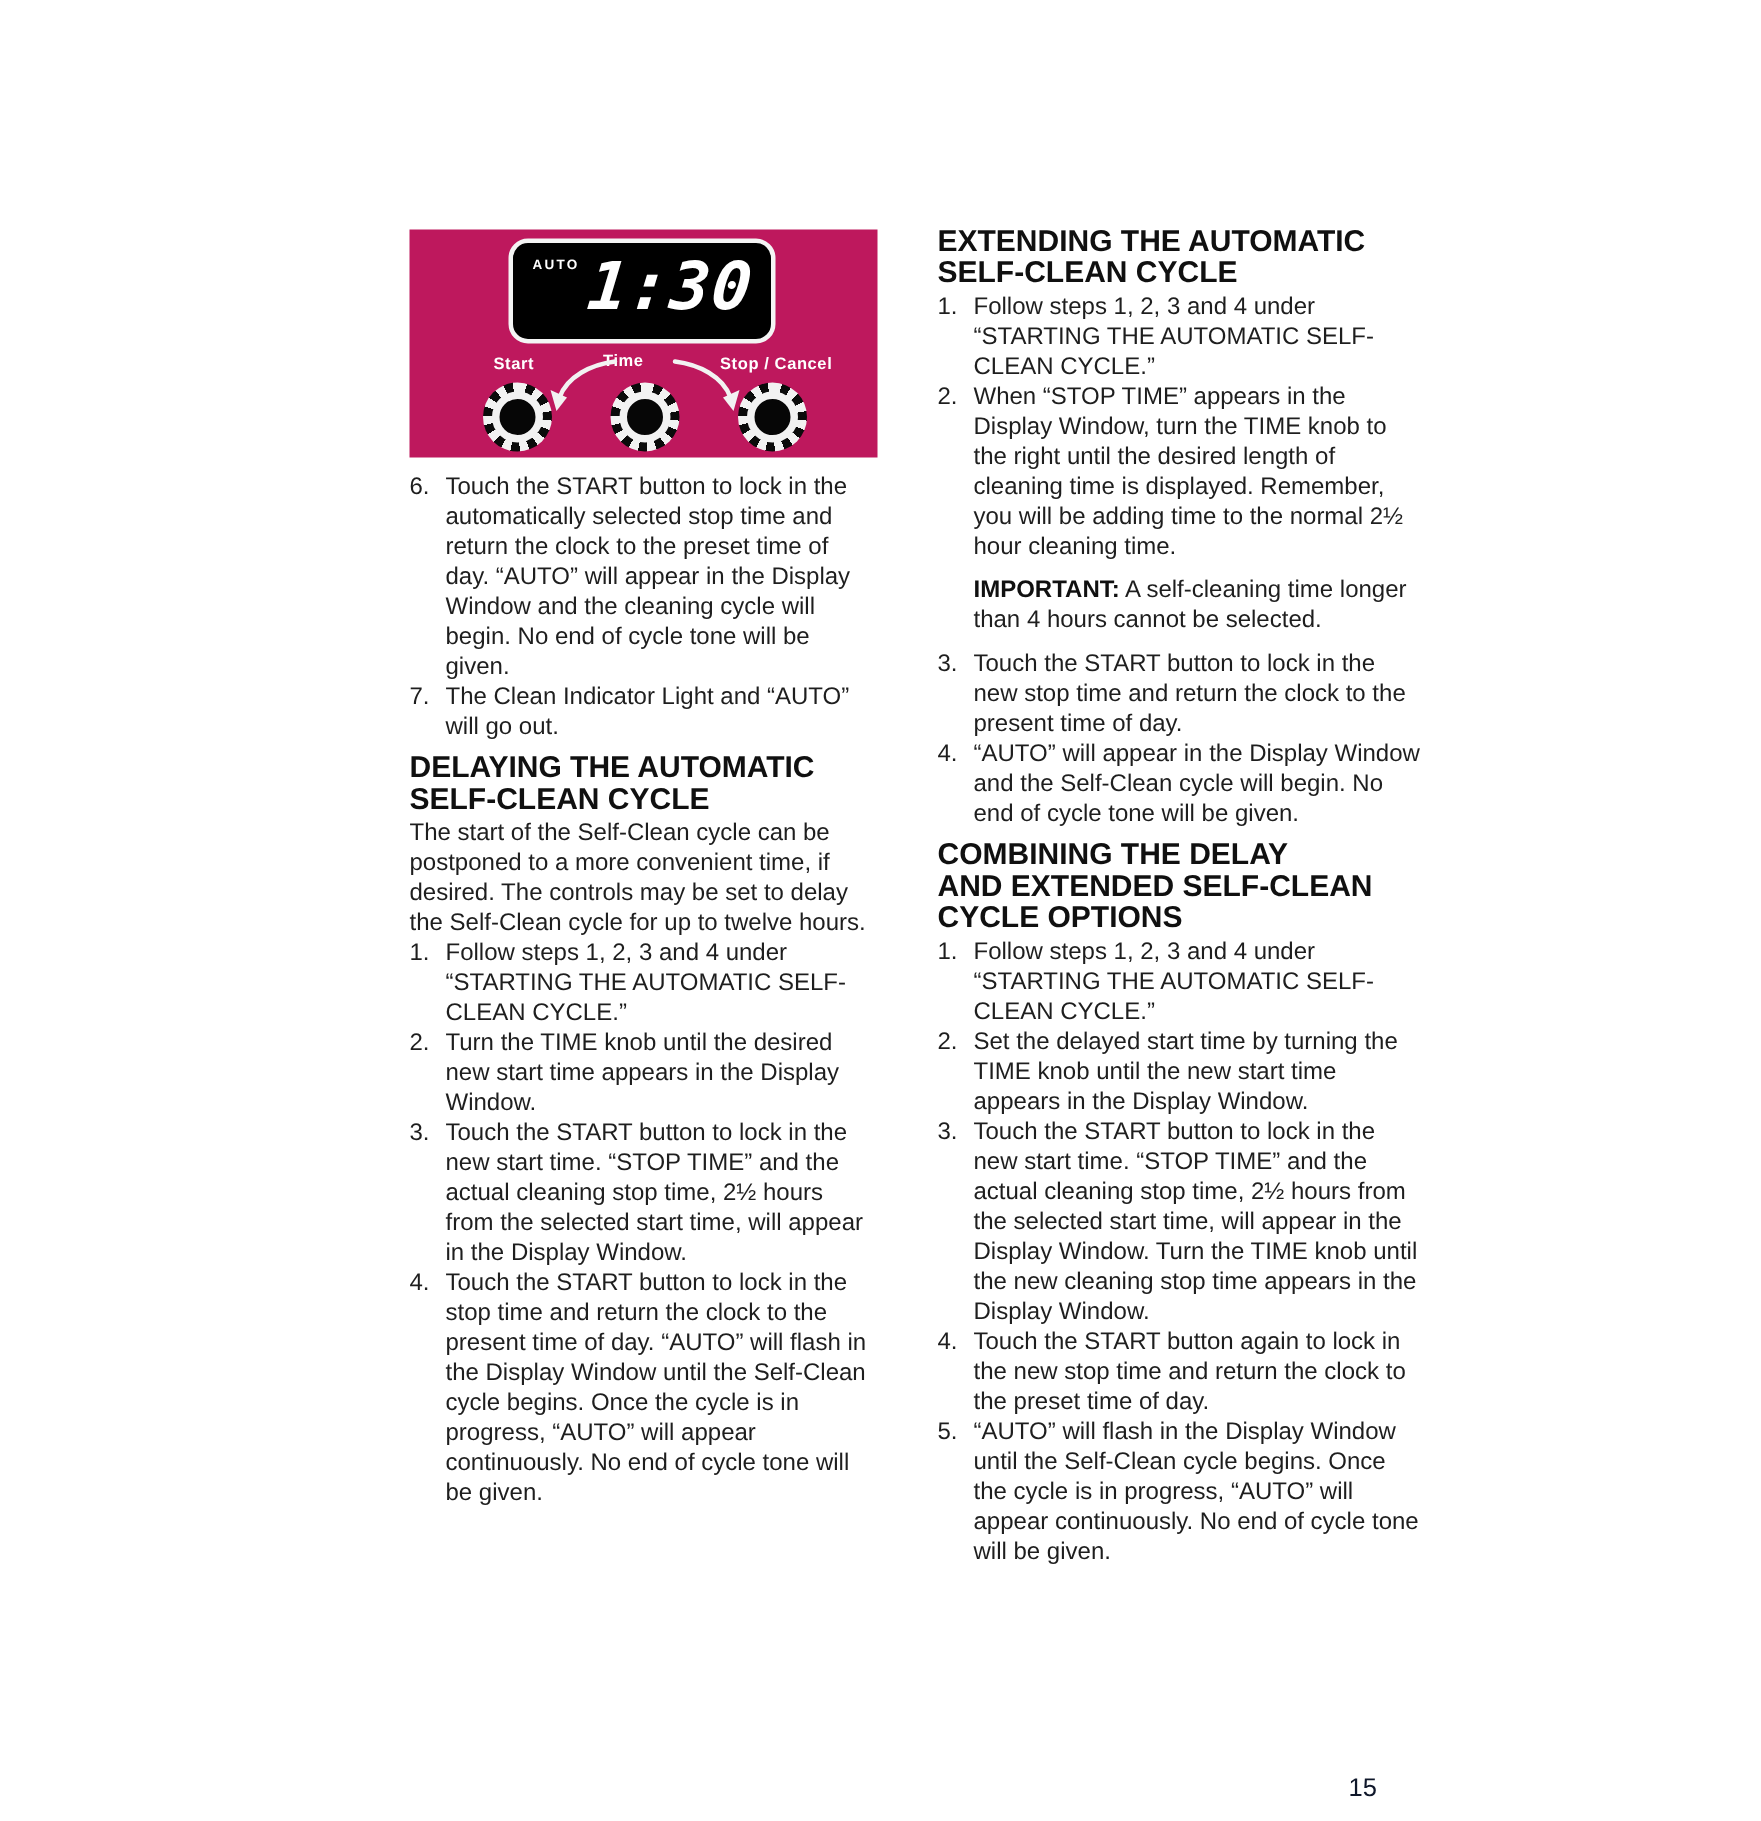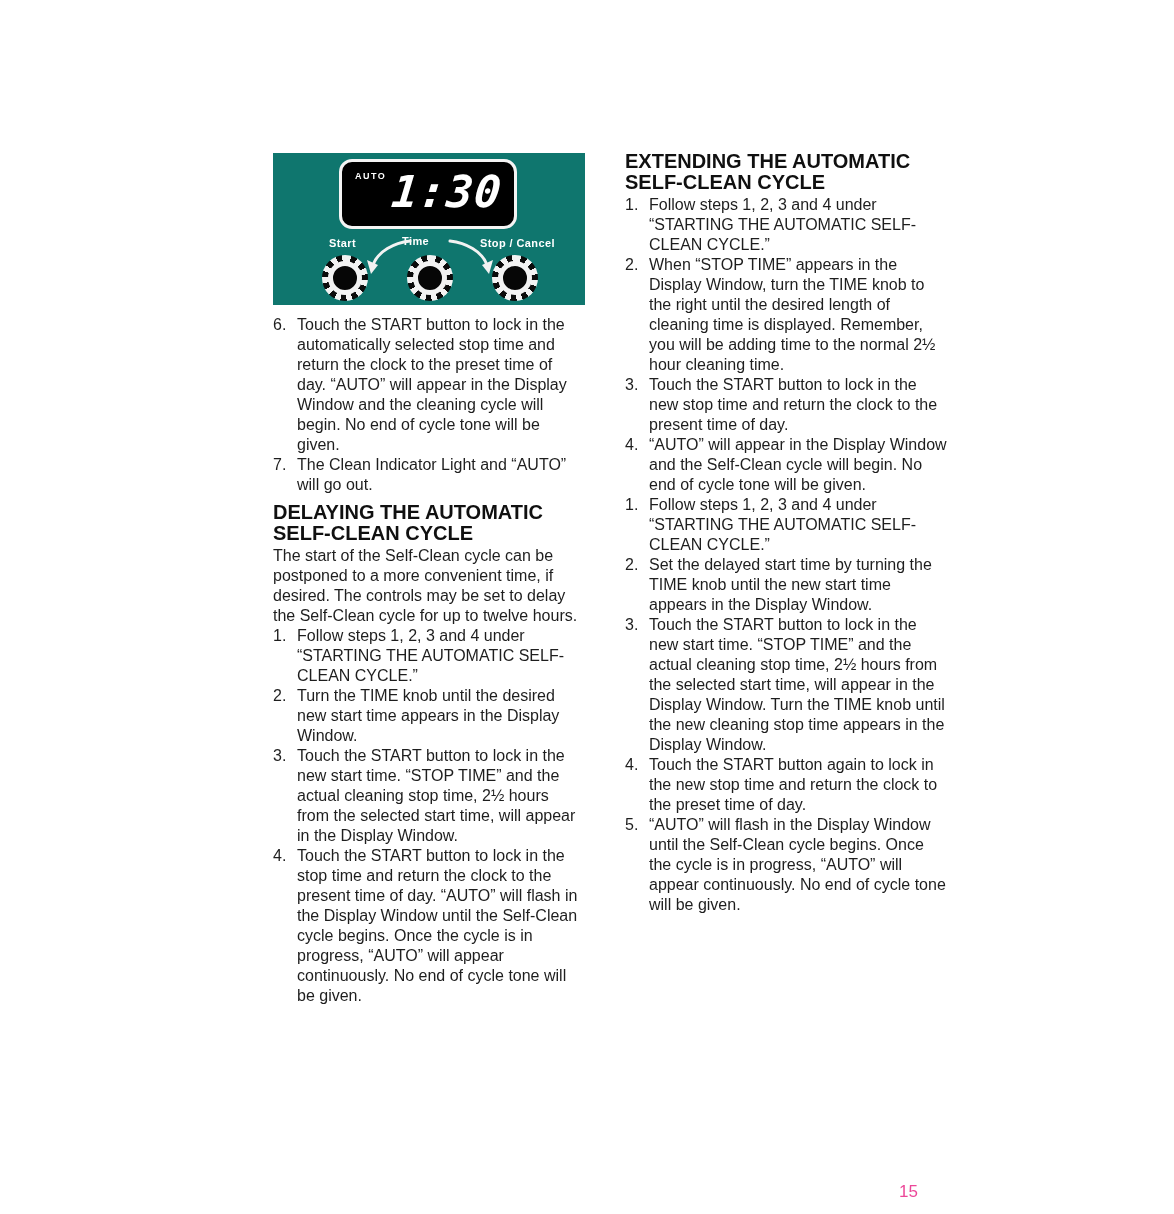--- a/index.html
+++ b/index.html
@@ -3,21 +3,21 @@
 <meta charset="utf-8">
 <style>
   html,body { margin:0; padding:0; background:#ffffff; }
   .page {
     position:relative; width:1174px; height:1214px; background:#ffffff;
     font-family:"Liberation Sans", sans-serif; color:#1e1e1e; overflow:hidden;
   }
   
   .panel {
     position:absolute; left:273px; top:153px; width:312px; height:152px;
-    background:#0f766e;
+    background:#be185d;
   }
   .display {
     position:absolute; left:66px; top:6px; width:172px; height:64px;
     background:#000; border:3px solid #f4f4f4; border-radius:13px;
   }
   .disp-auto {
     position:absolute; left:13px; top:9px; color:#fff;
     font-size:9px; font-weight:bold; letter-spacing:1.5px;
   }
   .disp-time {
@@ -52,21 +52,21 @@
     font-size:20px; line-height:21px; font-weight:bold; color:#101010;
     margin:7px 0 2px 0; white-space:pre-line;
   }
   .right-col .sec-heading.first { margin-top:0; }
   .intro { margin:0; }
   .step { display:flex; }
   .step-num { flex:0 0 24px; }
   .step-txt { flex:1; }
   .important { margin:9px 0 9px 24px; }
   .important b { color:#101010; }
-  .page-num { position:absolute; left:899px; top:1182px; font-size:17px; color:#ec4899; }
+  .page-num { position:absolute; left:899px; top:1182px; font-size:17px; color:#0f172a; }
 </style>
 </head>
 <body>
 
 <div class="page">
 
   <div class="panel">
     <div class="display">
       <span class="disp-auto">AUTO</span>
       <span class="disp-time">1:30</span>
@@ -132,30 +132,34 @@
 
     <div class="step">
       <span class="step-num">1.</span>
       <span class="step-txt">Follow steps 1, 2, 3 and 4 under “STARTING THE AUTOMATIC SELF-CLEAN CYCLE.”</span>
     </div>
     <div class="step">
       <span class="step-num">2.</span>
       <span class="step-txt">When “STOP TIME” appears in the Display Window, turn the TIME knob to the right until the desired length of cleaning time is displayed. Remember, you will be adding time to the normal 2½ hour cleaning time.</span>
     </div>
 
+    <p class="important"><b>IMPORTANT:</b><span> A self-cleaning time longer than 4 hours cannot be selected.</span></p>
 
     <div class="step">
       <span class="step-num">3.</span>
       <span class="step-txt">Touch the START button to lock in the new stop time and return the clock to the present time of day.</span>
     </div>
     <div class="step">
       <span class="step-num">4.</span>
       <span class="step-txt">“AUTO” will appear in the Display Window and the Self-Clean cycle will begin. No end of cycle tone will be given.</span>
     </div>
 
+    <div class="sec-heading">COMBINING THE DELAY
+AND EXTENDED SELF-CLEAN
+CYCLE OPTIONS</div>
 
     <div class="step">
       <span class="step-num">1.</span>
       <span class="step-txt">Follow steps 1, 2, 3 and 4 under “STARTING THE AUTOMATIC SELF-CLEAN CYCLE.”</span>
     </div>
     <div class="step">
       <span class="step-num">2.</span>
       <span class="step-txt">Set the delayed start time by turning the TIME knob until the new start time appears in the Display Window.</span>
     </div>
     <div class="step">

